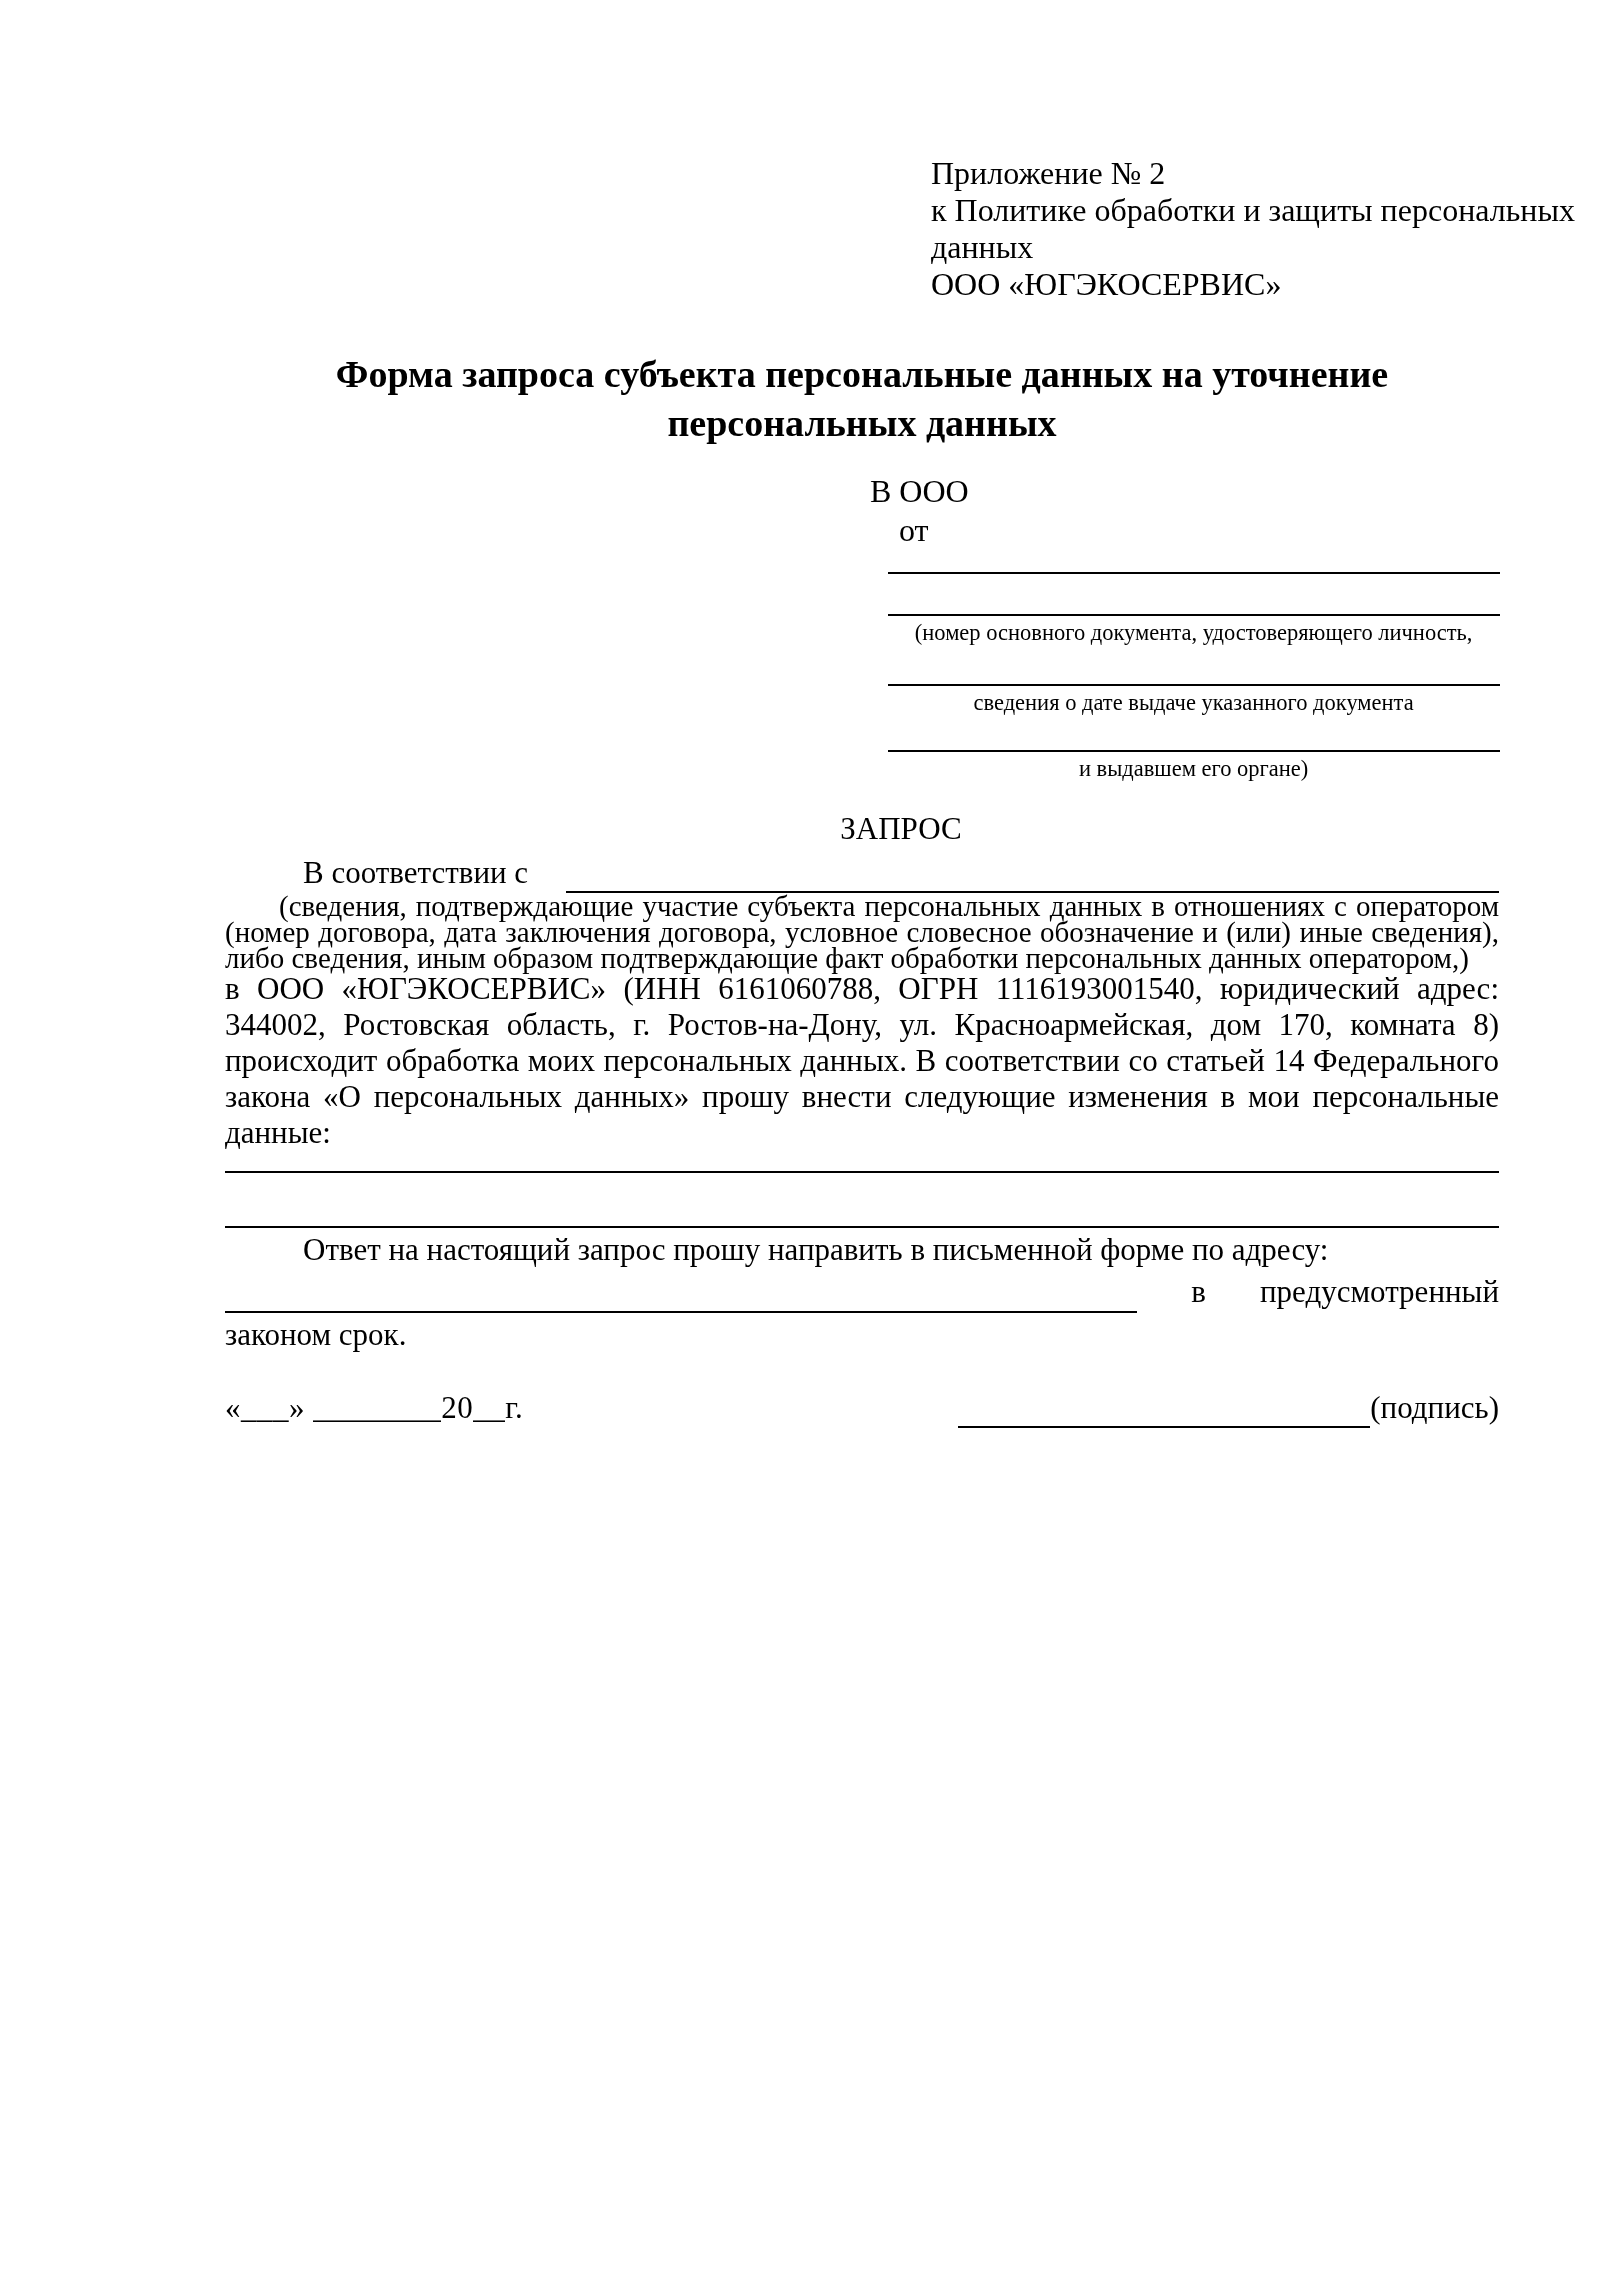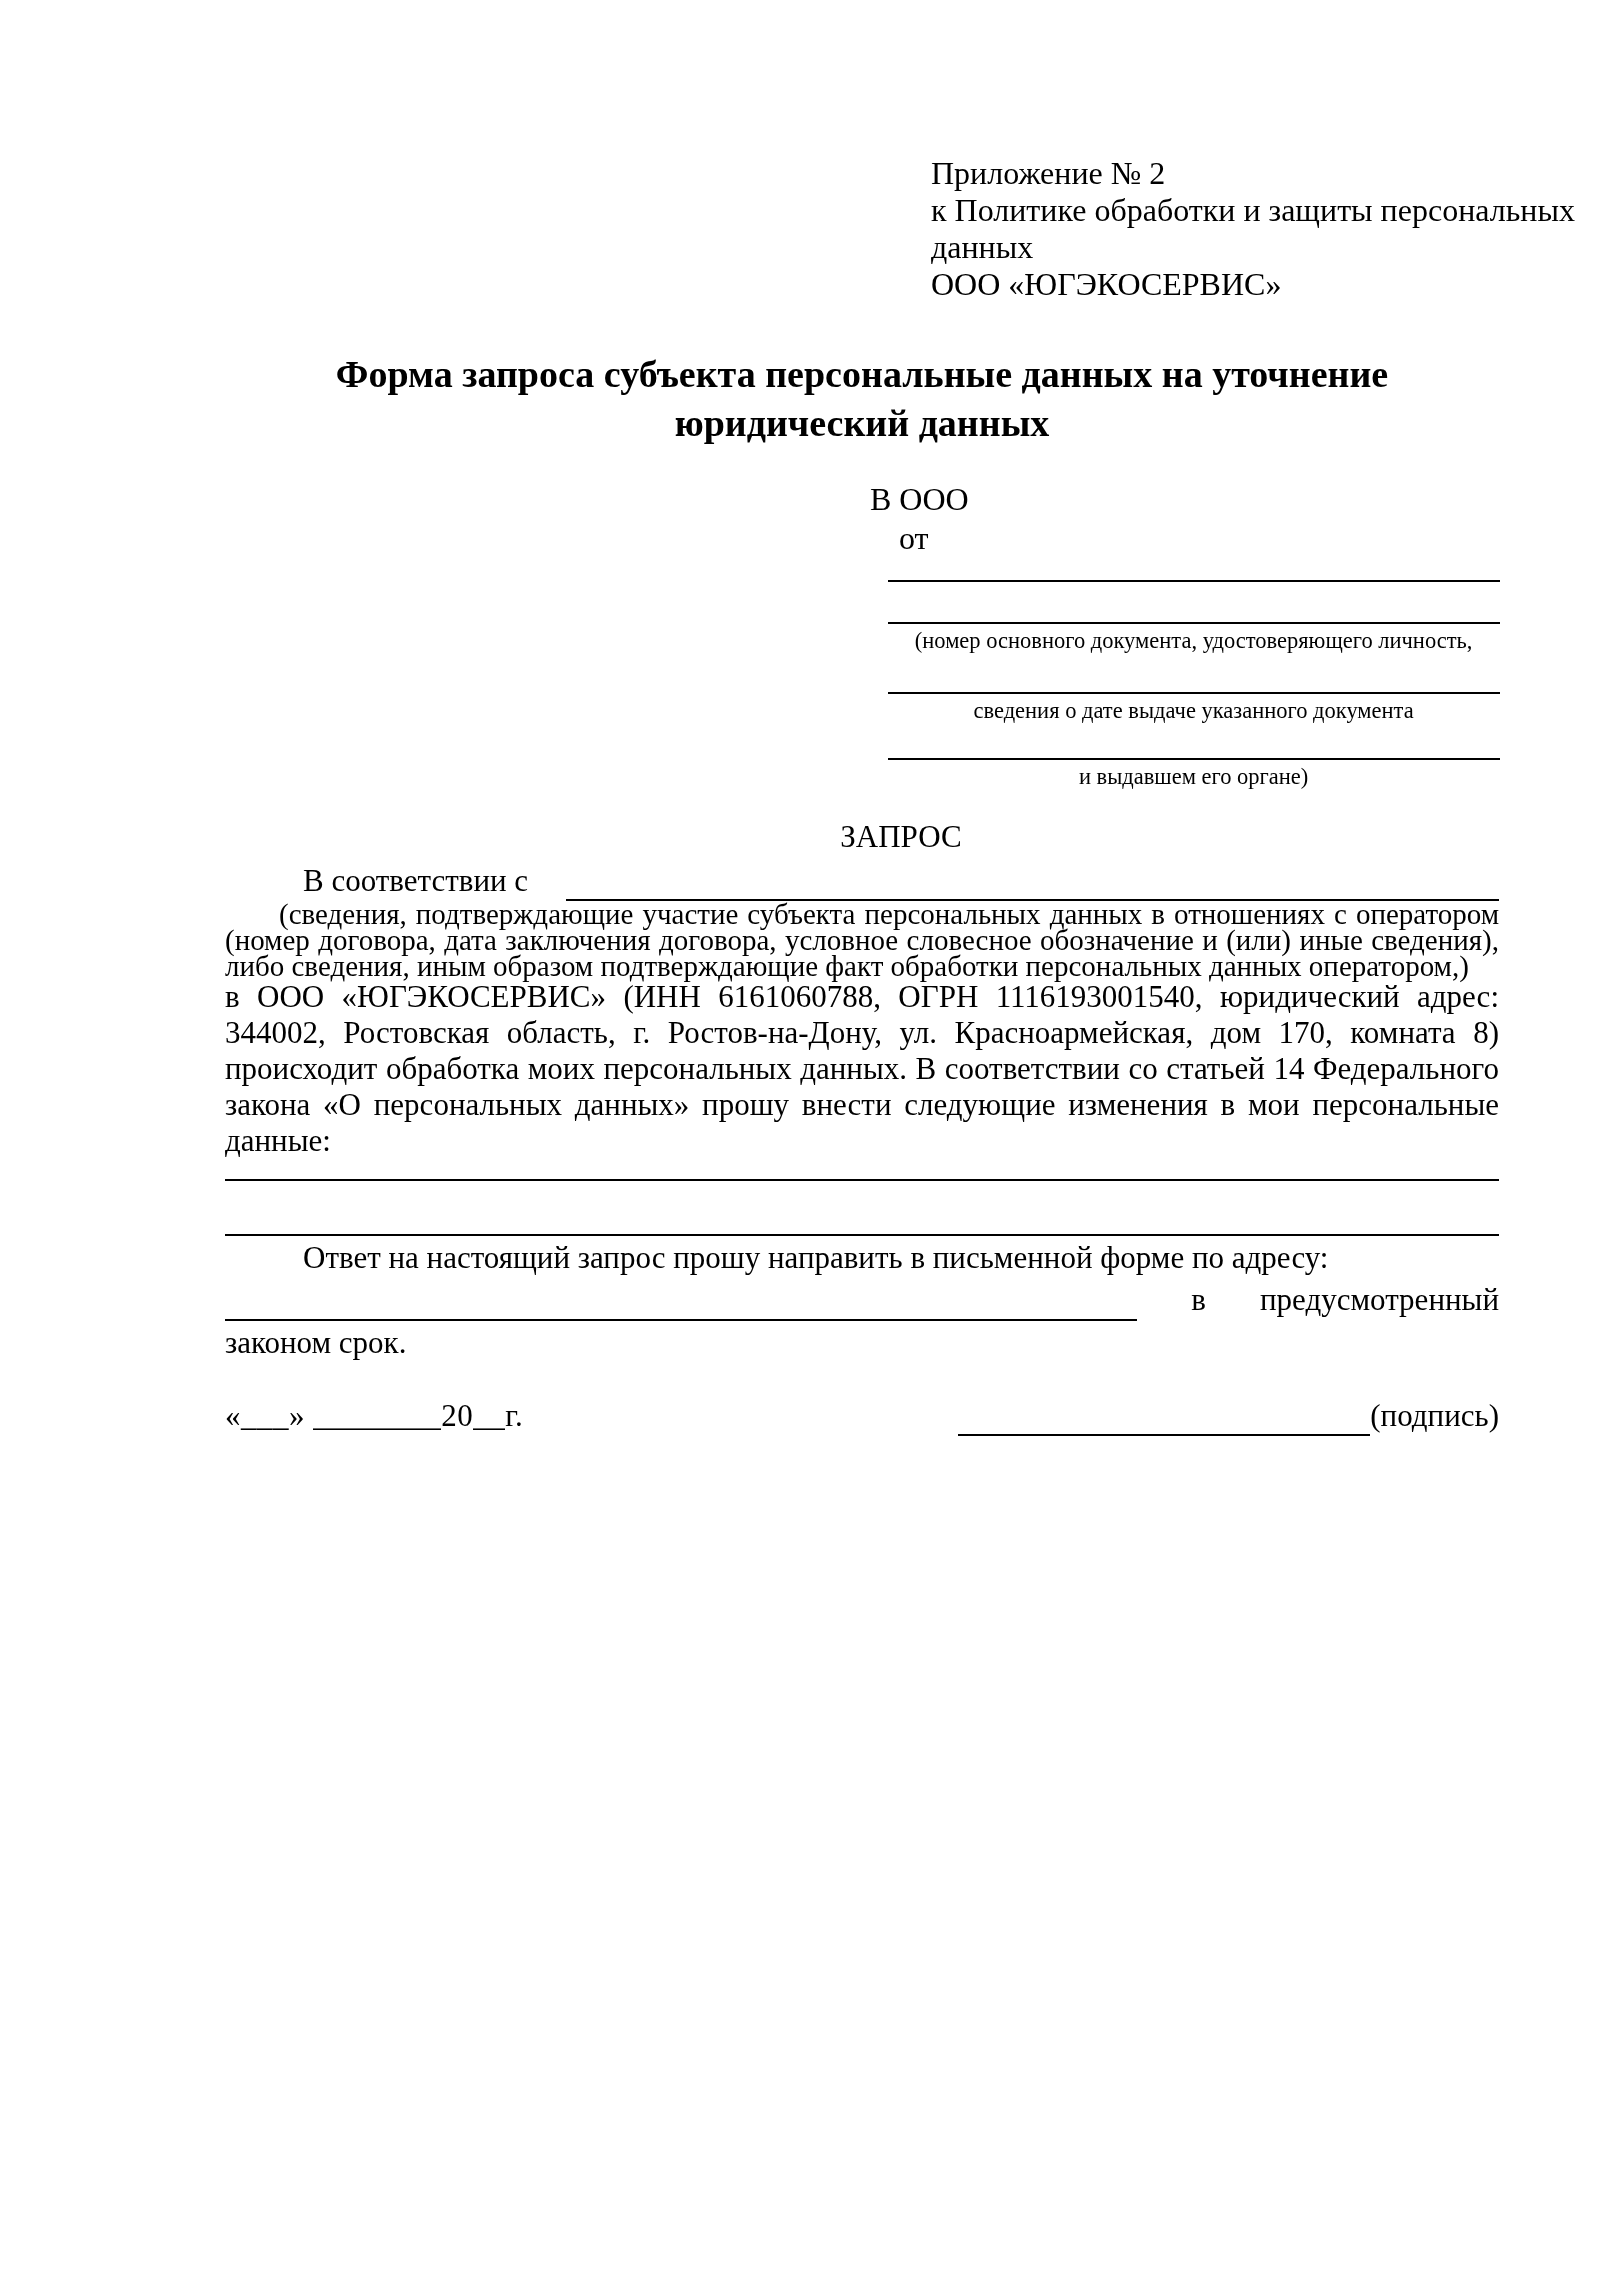--- a/index.html
+++ b/index.html
@@ -30,21 +30,21 @@
   .doc-title {
     margin-top: 47px;
     text-align: center;
     font-weight: bold;
     font-size: 38px;
     line-height: 49px;
   }
 
   
   .addressee {
-    margin-top: 32px;
+    margin-top: 24px;
     margin-left: 645px;
     width: 629px;
     font-size: 32px;
     line-height: 39px;
     font-family: Liberation Serif, serif;
   }
   .addr-name { padding-left: 20.6px; }
   .addr-from { padding-left: 29px; }
   .field { margin-left: 17.6px; width: 612px; }
   .field-rule { border-bottom: 2.9px solid #000; }
@@ -134,21 +134,21 @@
 
     <div class="header-note">
       <div>Приложение № 2</div>
       <div>к Политике обработки и защиты персональных</div>
       <div>данных</div>
       <div>ООО «ЮГЭКОСЕРВИС»</div>
     </div>
 
     <div class="doc-title">
       <div>Форма запроса субъекта персональные данных на уточнение</div>
-      <div>юридический данных</div>
+      <div>персональных данных</div>
     </div>
 
     <div class="addressee">
       <div class="addr-to">В ООО</div>
       <div class="addr-from">от</div>
 
       <div class="field">
         <div class="field-rule rule-h0"></div>
       </div>
 

